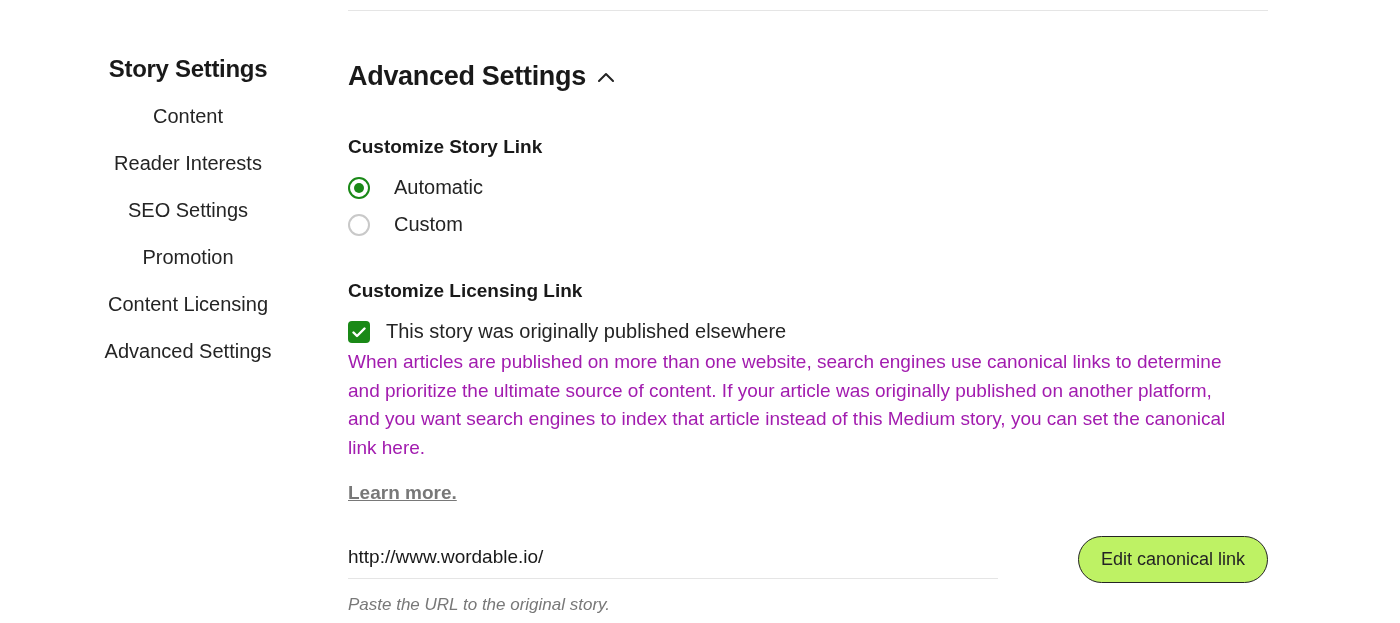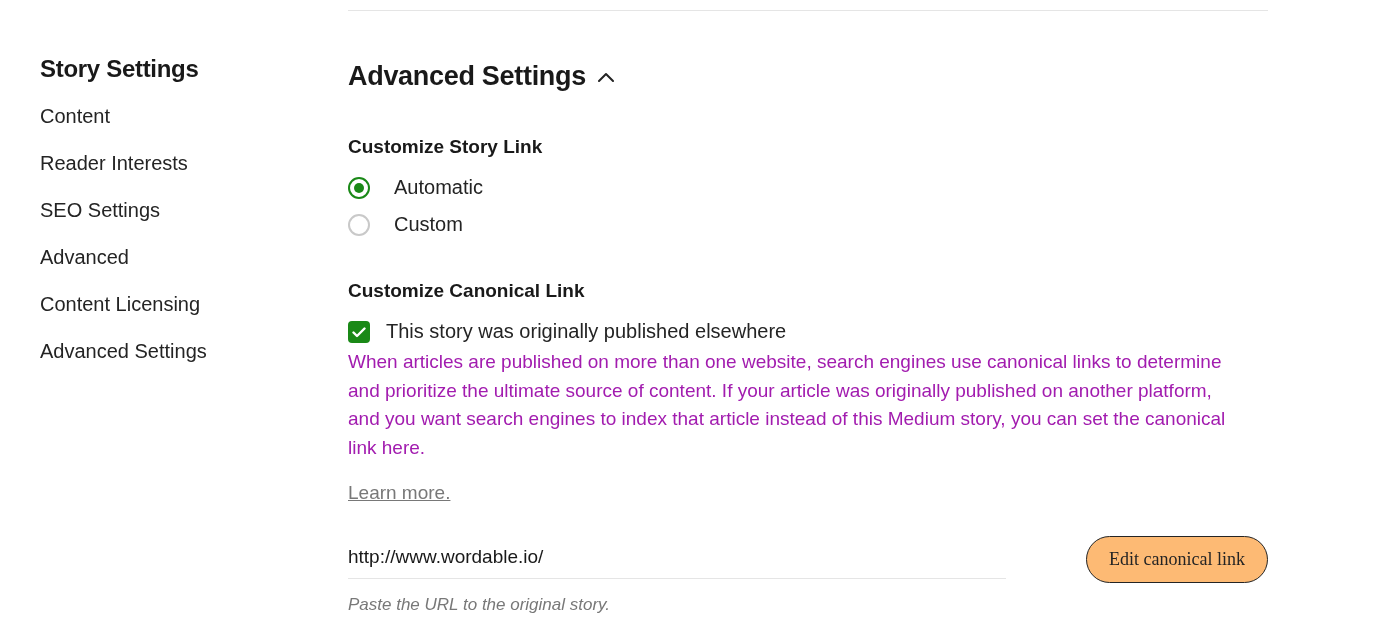--- a/index.html
+++ b/index.html
@@ -6,21 +6,22 @@
     body {
       font-family: -apple-system, BlinkMacSystemFont, "Segoe UI", Helvetica, Arial, sans-serif;
       color: #191919;
       background: #fff;
       width: 1400px;
       height: 623px;
       display: flex;
     }
     .sidebar {
       width: 348px;
-      padding: 55px 0 0 40px;
+      padding: 55px 0 0 28px;
+      text-align: center;
     }
     .sidebar-title {
       font-size: 24px;
       font-weight: 700;
       margin-bottom: 22px;
       letter-spacing: -0.3px;
     }
     .sidebar-list { list-style: none; }
     .sidebar-list li {
       font-size: 20px;
@@ -106,20 +107,21 @@
       margin-bottom: 20px;
       max-width: 880px;
     }
     .learn-more {
       font-size: 19px;
       color: #787878;
       text-decoration: underline;
       cursor: pointer;
       display: inline-block;
       margin-bottom: 36px;
+      font-weight: bold;
     }
     .url-row {
       display: flex;
       align-items: flex-start;
       gap: 80px;
       margin-bottom: 20px;
     }
     .url-input-wrap { flex: 1; }
     .url-input {
       width: 100%;
@@ -133,41 +135,41 @@
       font-family: inherit;
     }
     .url-hint {
       font-size: 17px;
       font-style: italic;
       color: #787878;
       margin-top: 16px;
     }
     .edit-btn {
       border: 1px solid #242424;
-      background: #fdba74;
+      background: #bef264;
       border-radius: 24px;
       padding: 12px 22px;
       font-size: 18px;
       color: #242424;
       cursor: pointer;
-      font-family: Liberation Serif, serif;
+      font-family: Liberation Sans, sans-serif;
       white-space: nowrap;
       margin-top: -4px;
     }
   </style>
 </head>
 <body>
 
 <nav class="sidebar">
   <h1 class="sidebar-title">Story Settings</h1>
   <ul class="sidebar-list">
     <li>Content</li>
     <li>Reader Interests</li>
     <li>SEO Settings</li>
-    <li>Advanced</li>
+    <li>Promotion</li>
     <li>Content Licensing</li>
     <li>Advanced Settings</li>
   </ul>
 </nav>
 
 <main class="main">
   <hr class="top-divider">
 
   <div class="section-title">
     <h2>Advanced Settings</h2>
@@ -186,21 +188,21 @@
           <span class="dot"></span>
         </span>
       <span class="radio-label">Automatic</span>
     </div>
     <div class="radio-option">
       <span class="radio-circle"></span>
       <span class="radio-label">Custom</span>
     </div>
   </div>
 
-  <div class="section-label">Customize Canonical Link</div>
+  <div class="section-label">Customize Licensing Link</div>
 
   <div class="checkbox-row">
     <span class="checkbox-box">
       <svg width="14" height="11" viewBox="0 0 14 11" fill="none">
         <path d="M1.5 5.5L5 9L12.5 1.5" stroke="#ffffff" stroke-width="2.4" stroke-linecap="round" stroke-linejoin="round"></path>
       </svg>
     </span>
     <span class="checkbox-label">This story was originally published elsewhere</span>
   </div>
 

